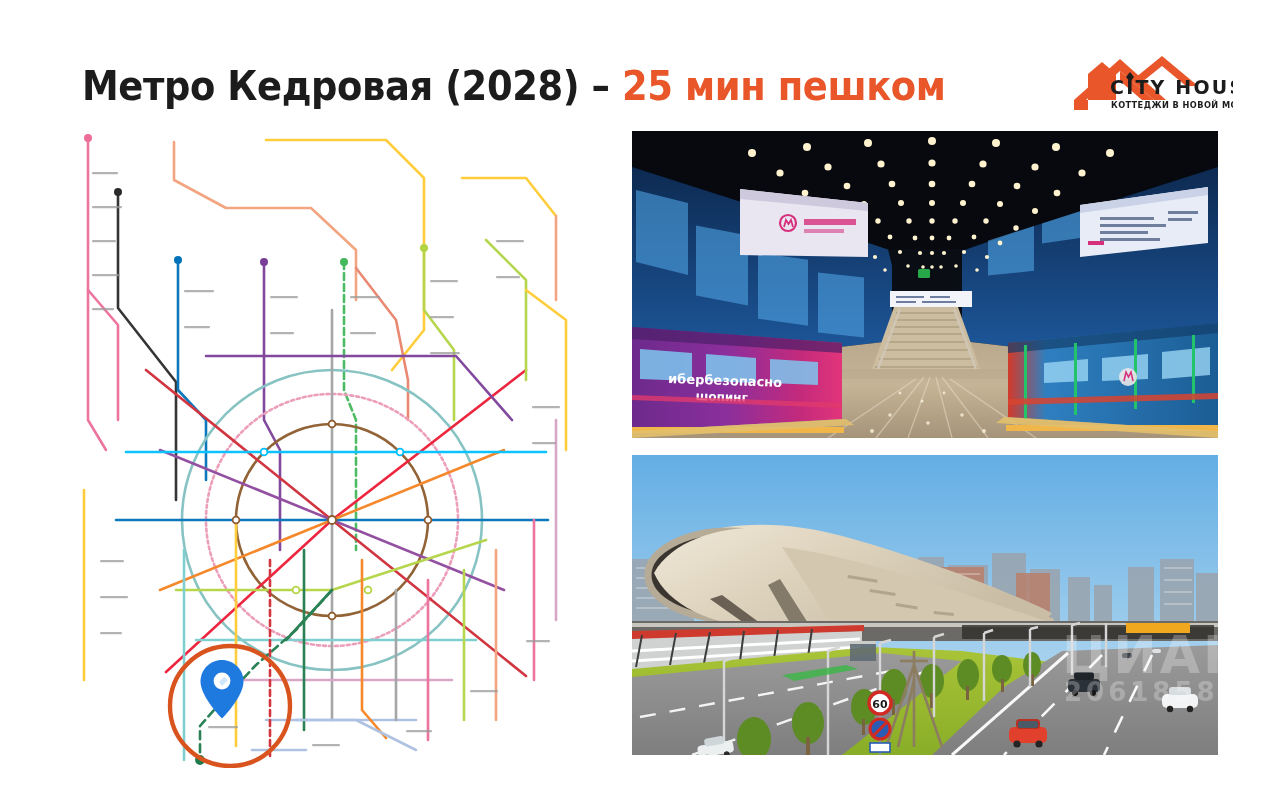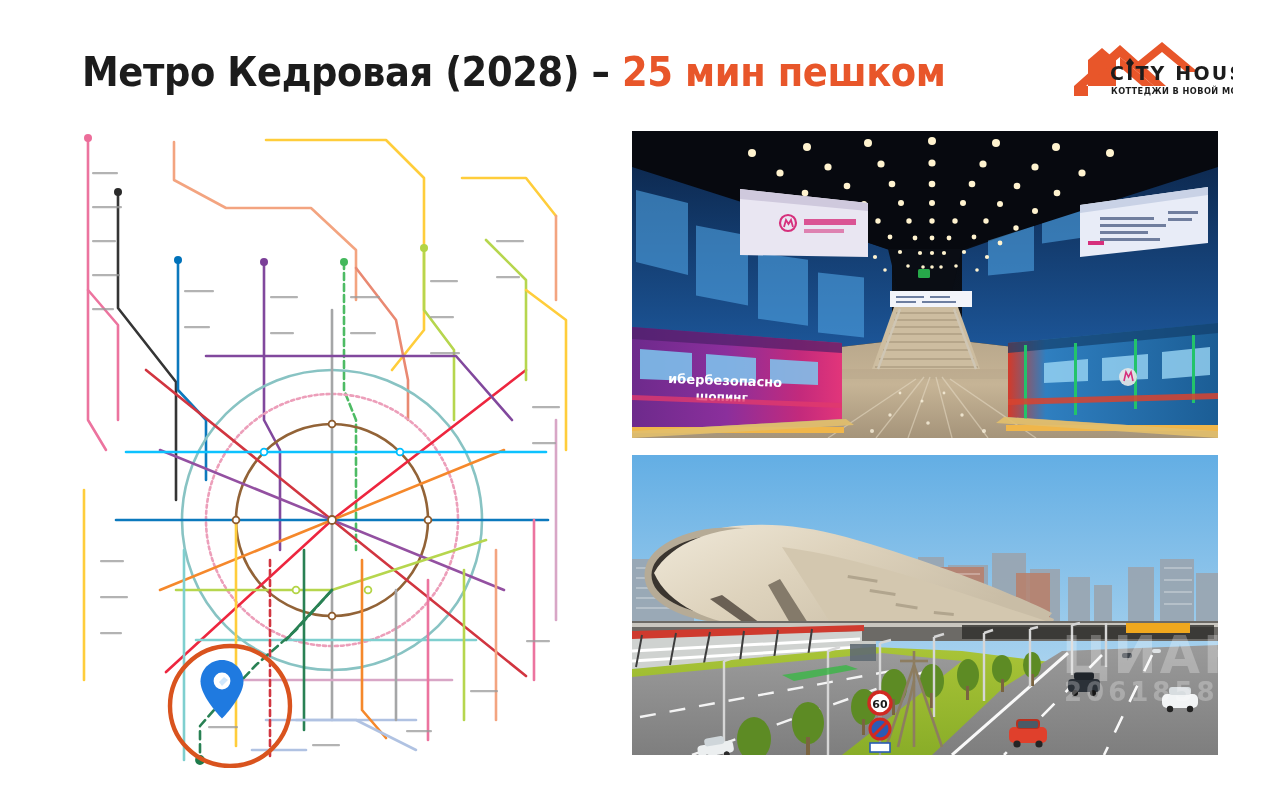--- a/index.html
+++ b/index.html
@@ -6,21 +6,21 @@
   html, body {
     width: 1280px; height: 800px;
     background: #ffffff;
     font-family: "Liberation Sans", sans-serif;
     overflow: hidden;
   }
   .page { position: relative; width: 1280px; height: 800px; background: #fff; }
 
   
   .header {
-    position: absolute; left: 0; top: 0; width: 1280px; height: 125px;
+    position: absolute; left: 0; top: 14px; width: 1280px; height: 125px;
   }
   .title {
     position: absolute; left: 82px; top: 47px;
     font-size: 41px; font-weight: 700; letter-spacing: -0.4px;
     white-space: nowrap; line-height: 50px;
     font-family: "DejaVu Sans", sans-serif;
     font-stretch: condensed;
   }
   .title .t-main { color: #1c1c1c; }
   .title .t-accent { color: #e8562a; }

